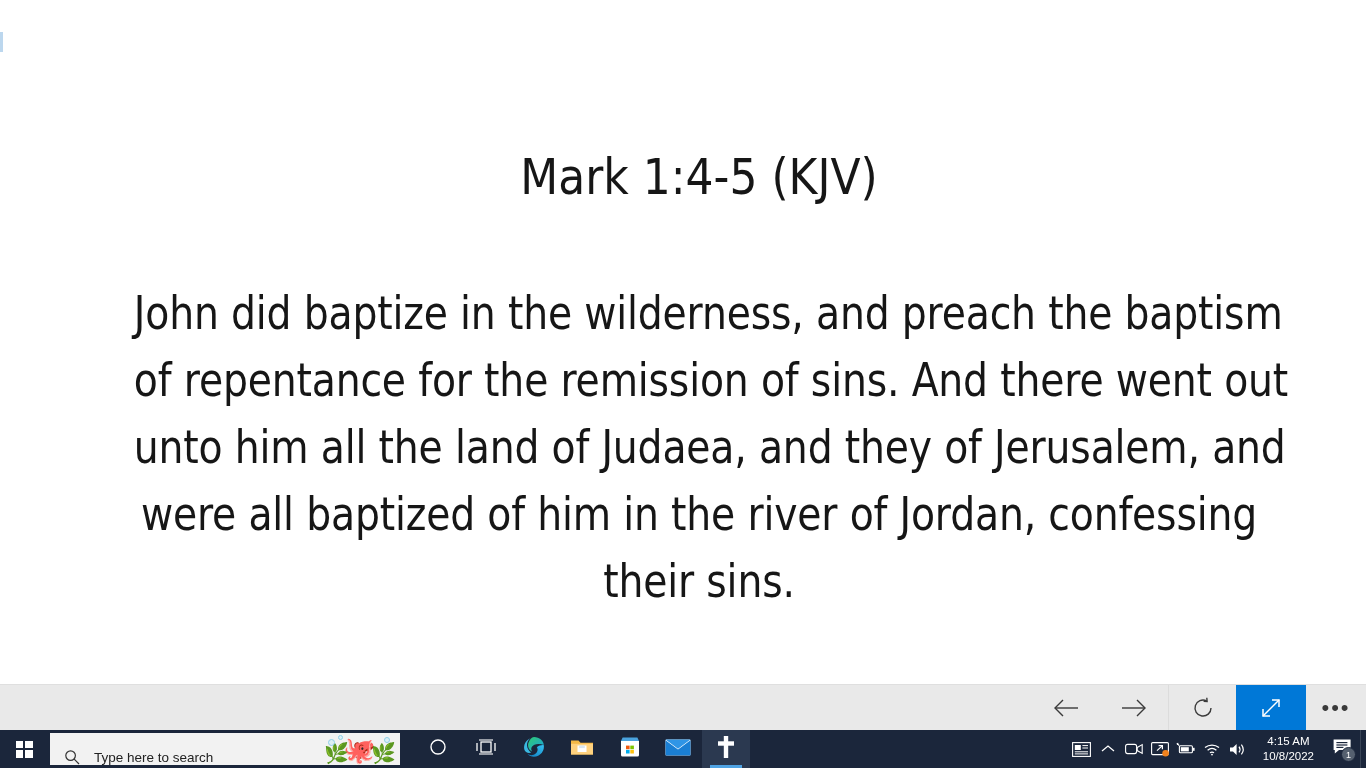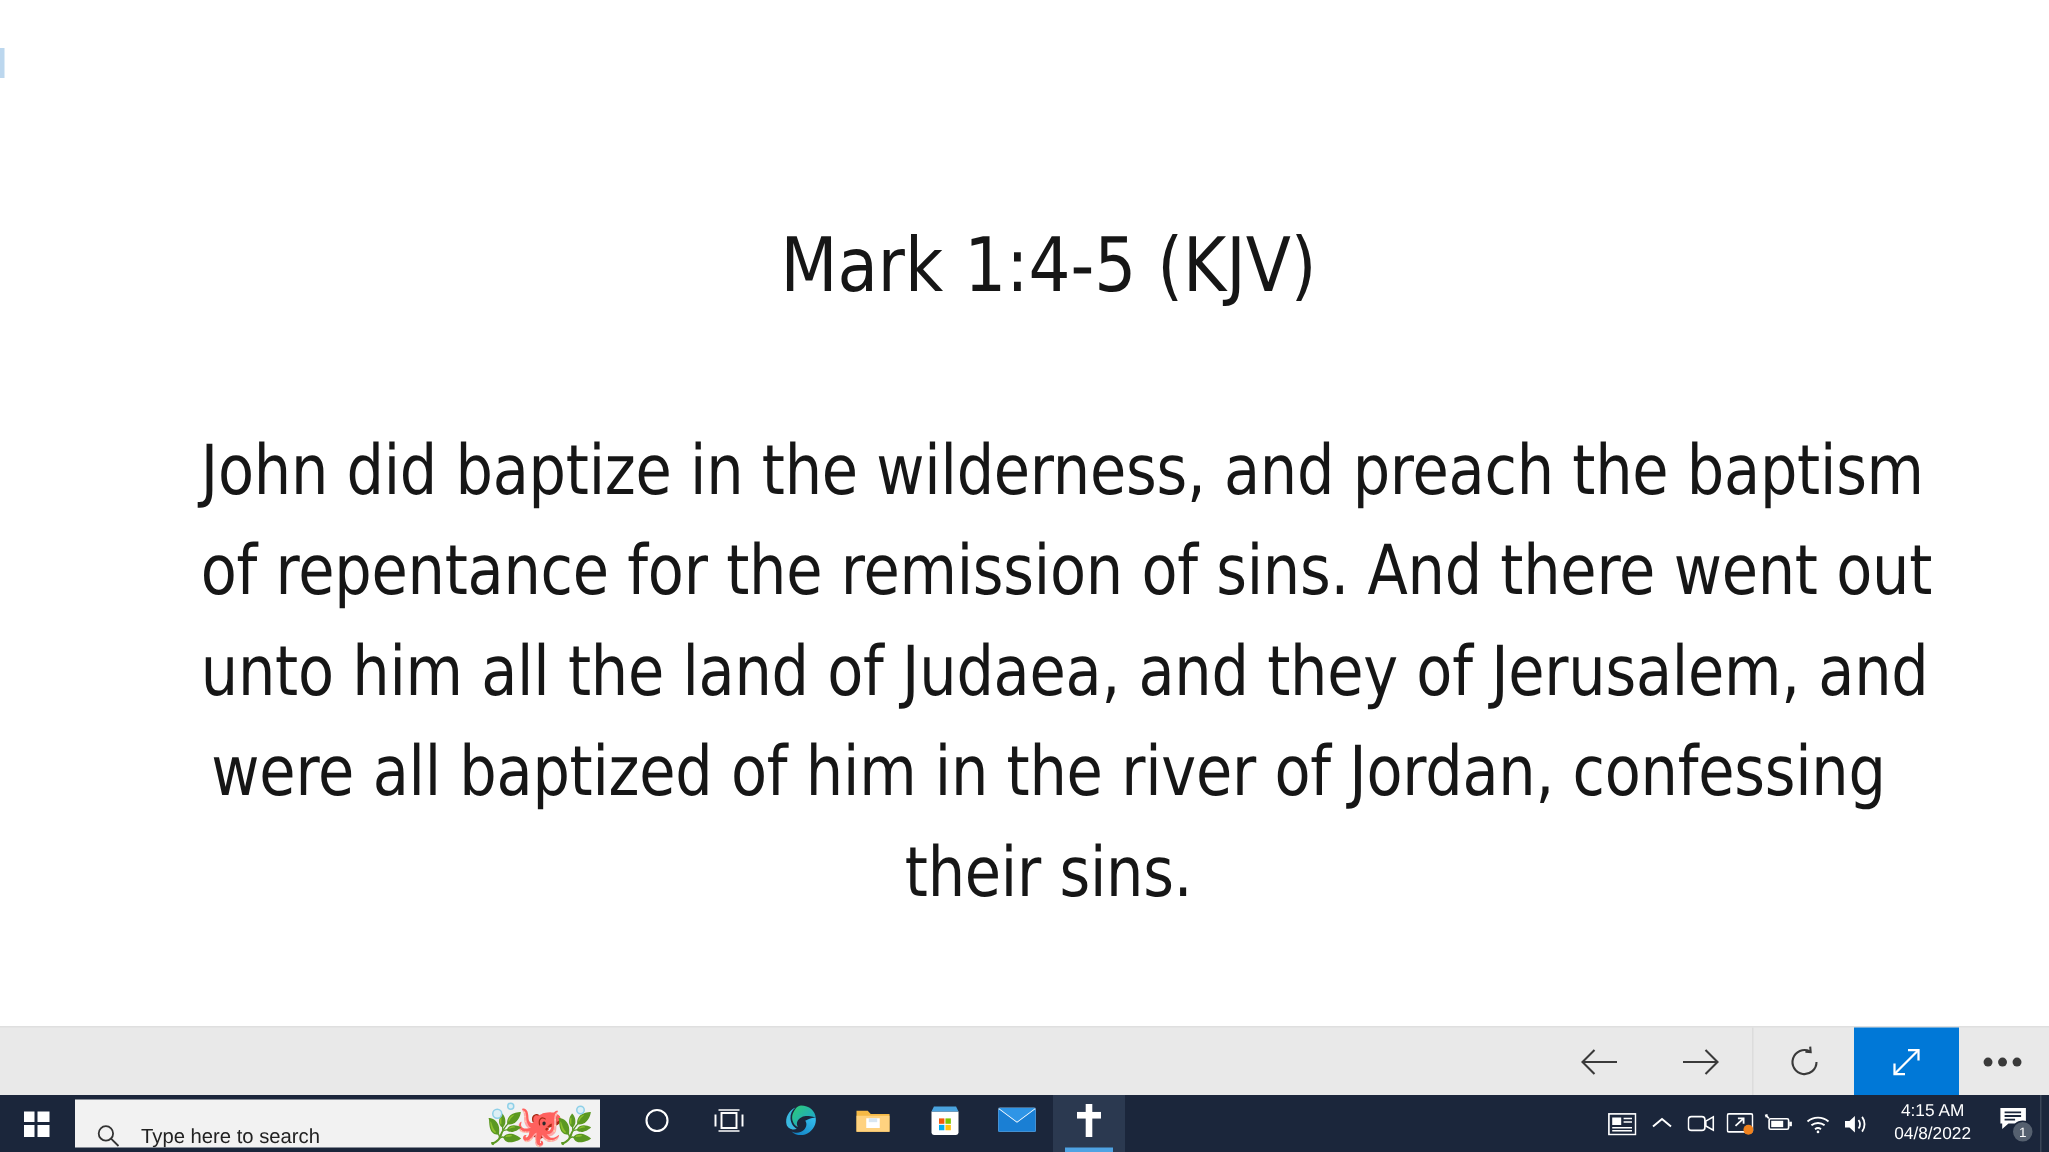--- a/index.html
+++ b/index.html
@@ -510,21 +510,21 @@
       <div class="tray-icon">
         <svg width="18" height="15" viewBox="0 0 18 15">
           <polygon points="1,5.4 4,5.4 7.6,2 7.6,13 4,9.6 1,9.6" fill="#ffffff"></polygon>
           <path d="M10 4.6A5 5 0 0 1 10 10.4" fill="none" stroke="#ffffff" stroke-width="1.2"></path>
           <path d="M12.4 2.6A8.2 8.2 0 0 1 12.4 12.4" fill="none" stroke="#ffffff" stroke-width="1.2"></path>
         </svg>
       </div>
 
       <div class="clock">
         <span>4:15 AM</span>
-        <span>04/8/2022</span>
+        <span>10/8/2022</span>
       </div>
 
       <div class="notif">
         <span>
           <svg width="19" height="17" viewBox="0 0 19 17">
             <path d="M0.6 0.6h17v10.4H6l-4.2 3.6V11H0.6z" fill="#ffffff"></path>
             <line x1="3.4" y1="3.6" x2="14.4" y2="3.6" stroke="#1b263b" stroke-width="1.2"></line>
             <line x1="3.4" y1="6" x2="14.4" y2="6" stroke="#1b263b" stroke-width="1.2"></line>
             <line x1="3.4" y1="8.4" x2="10.4" y2="8.4" stroke="#1b263b" stroke-width="1.2"></line>
           </svg>

